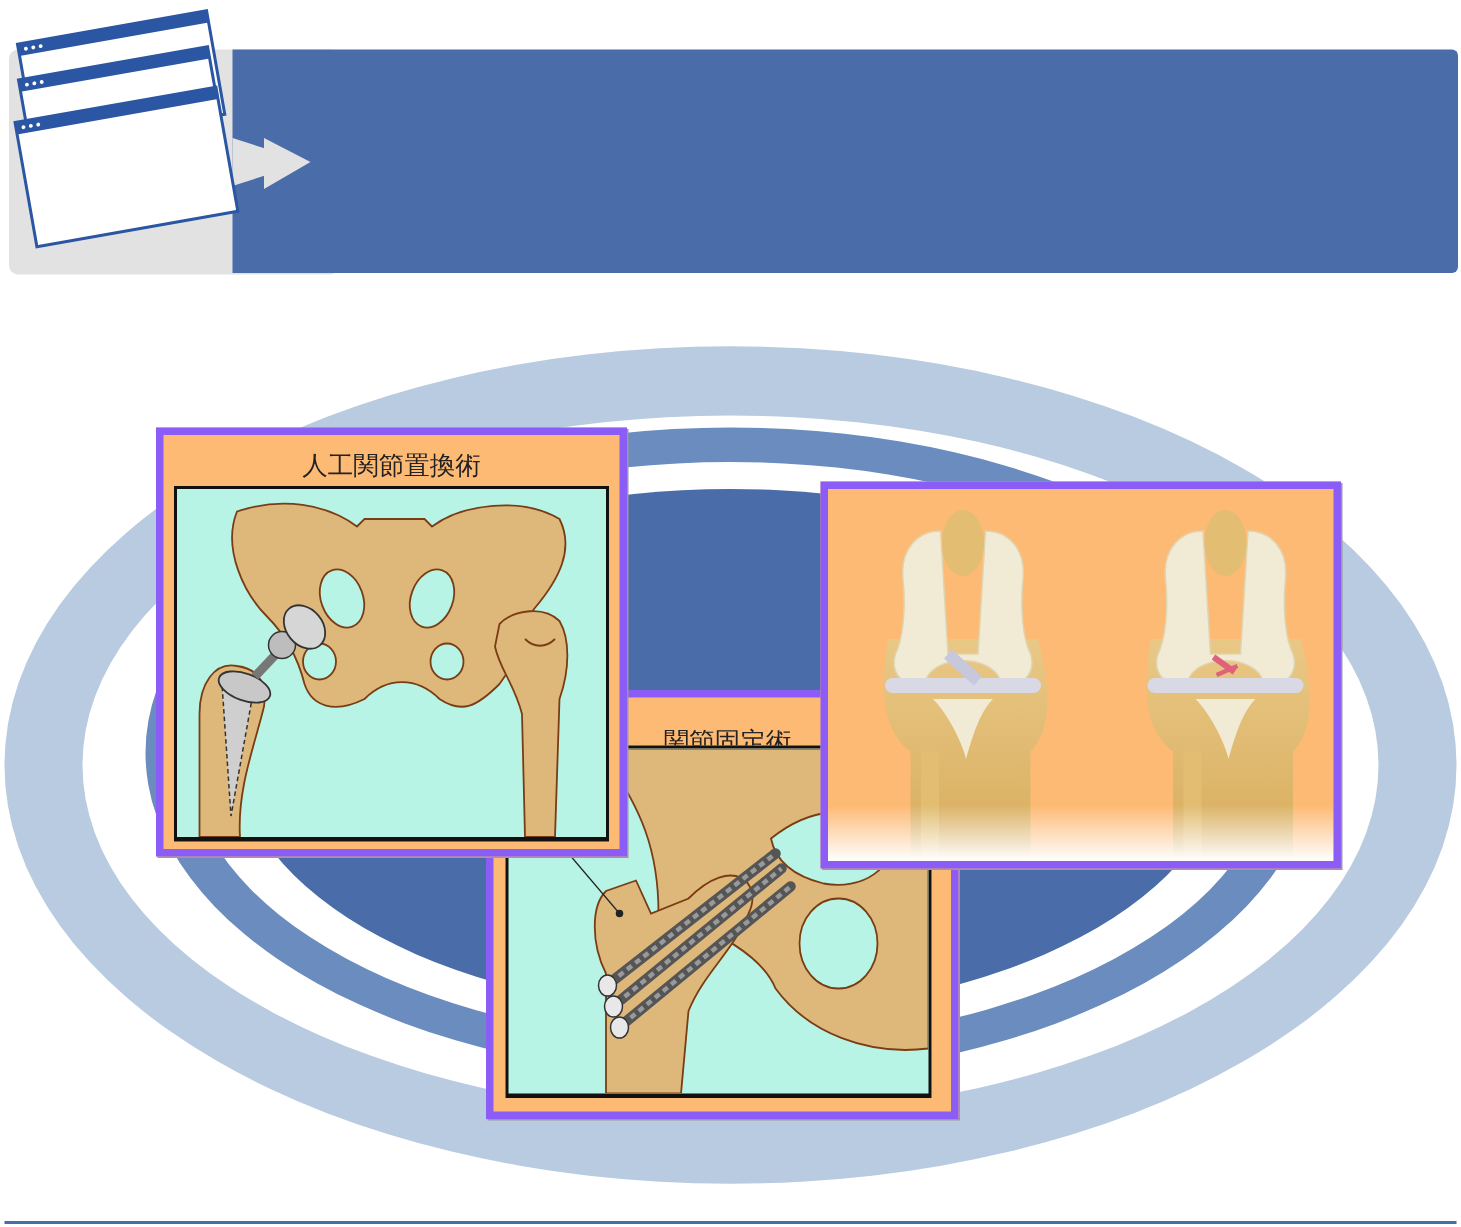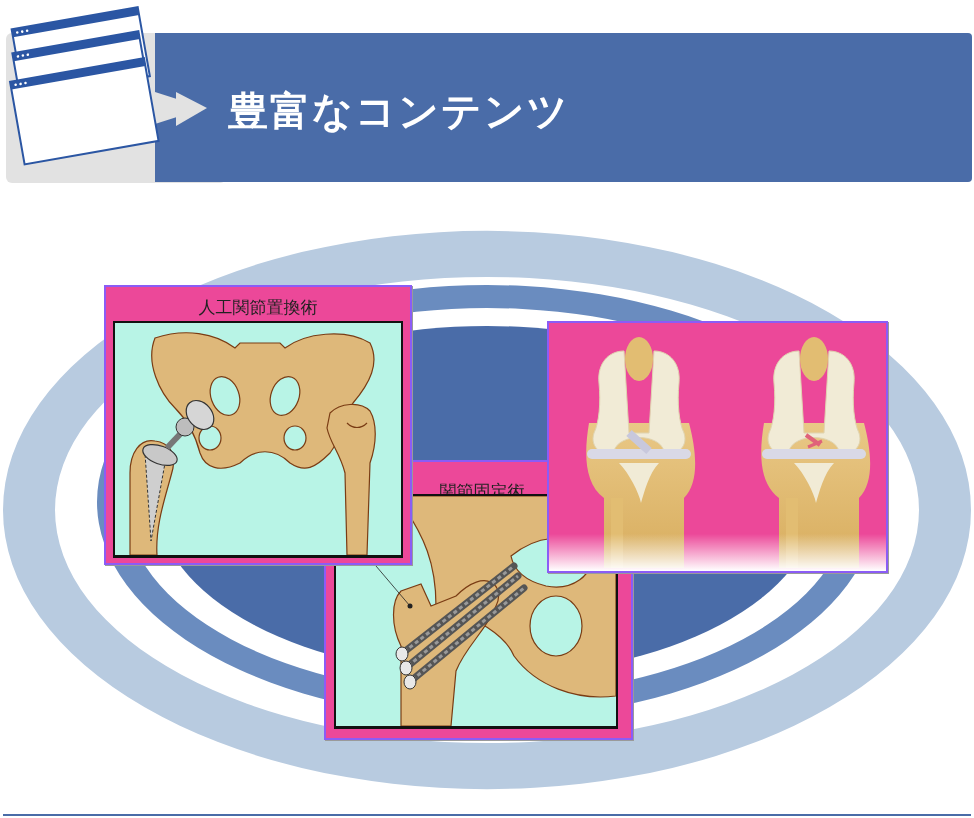--- a/index.html
+++ b/index.html
@@ -14,21 +14,21 @@
                    background: #4a6ca8; border-radius: 0 4px 4px 0; }
   .header-svg { position: absolute; left: 0; top: 0; }
   .header-title { position: absolute; left: 228px; top: 86px; height: 50px; line-height: 50px;
                   color: #ffffff; font-size: 40px; font-weight: bold; letter-spacing: 2px;
                   font-family: "DejaVu Sans", sans-serif; white-space: nowrap; }
 
   
   .rings { position: absolute; left: 0; top: 0; }
 
   
-  .card { position: absolute; background: #ec4899; border: 2px solid #8b5cf6;
+  .card { position: absolute; background: #fdba74; border: 5px solid #8b5cf6;
           box-shadow: 1px 1px 0 #9a9a9a; }
   .card-title { position: absolute; left: 0; right: 0; text-align: center; color: #222;
                 font-size: 17px; font-family: "DejaVu Sans", sans-serif; }
   .panel { position: absolute; background: #b8f4e6; border: 2px solid #111;
            border-bottom: 3px solid #111; overflow: hidden; }
   .panel svg { position: absolute; left: 0; top: 0; }
 
   .bottom-rule { position: absolute; left: 3px; top: 814px; width: 968px; height: 2px;
                  background: #4a6ca8; }
 </style>
@@ -60,21 +60,20 @@
       </g>
       <g transform="rotate(-10 80 110)">
         <rect x="16" y="70" width="136" height="84" fill="#ffffff" stroke="#2b56a3" stroke-width="2"></rect>
         <rect x="16" y="70" width="136" height="8" fill="#2b56a3"></rect>
         <circle cx="21" cy="74" r="1.3" fill="#fff"></circle>
           <circle cx="26" cy="74" r="1.3" fill="#fff"></circle>
           <circle cx="31" cy="74" r="1.3" fill="#fff"></circle>
       </g>
     </g>
   </svg>
-  <div class="header-title">豊富なコンテンツ</div>
 </div>
 
 <svg class="rings" width="974" height="818">
 
   <path d="M 3,510 a 484,279 0 1,0 968,0 a 484,279 0 1,0 -968,0 Z
            M 55,510 a 432,233 0 1,1 864,0 a 432,233 0 1,1 -864,0 Z" fill="#b8cbe0" fill-rule="evenodd"></path>
 
   <path d="M 97,502 a 390,217 0 1,0 780,0 a 390,217 0 1,0 -780,0 Z
            M 125,502 a 362,194 0 1,1 724,0 a 362,194 0 1,1 -724,0 Z" fill="#6a8cbf" fill-rule="evenodd"></path>
 

